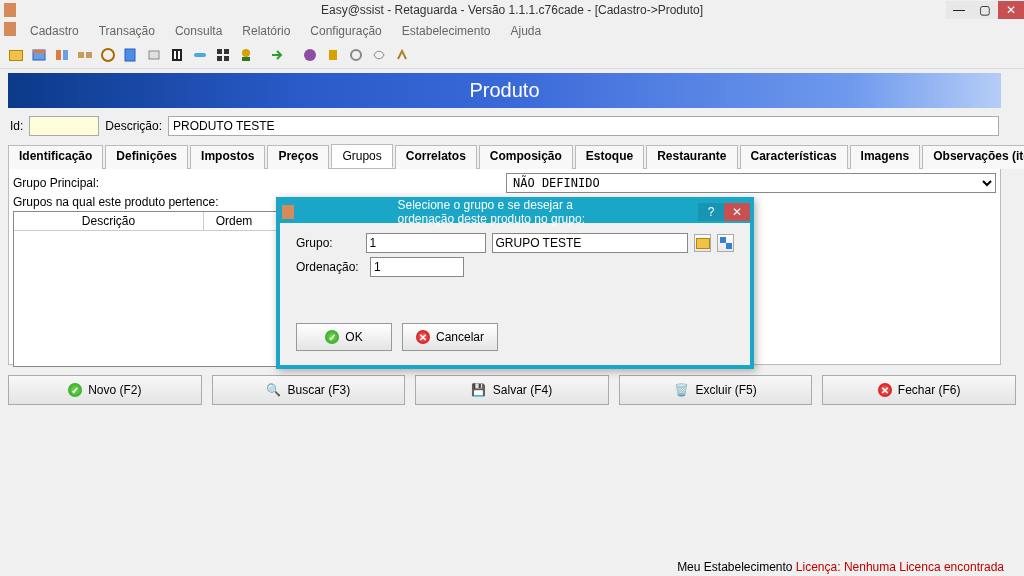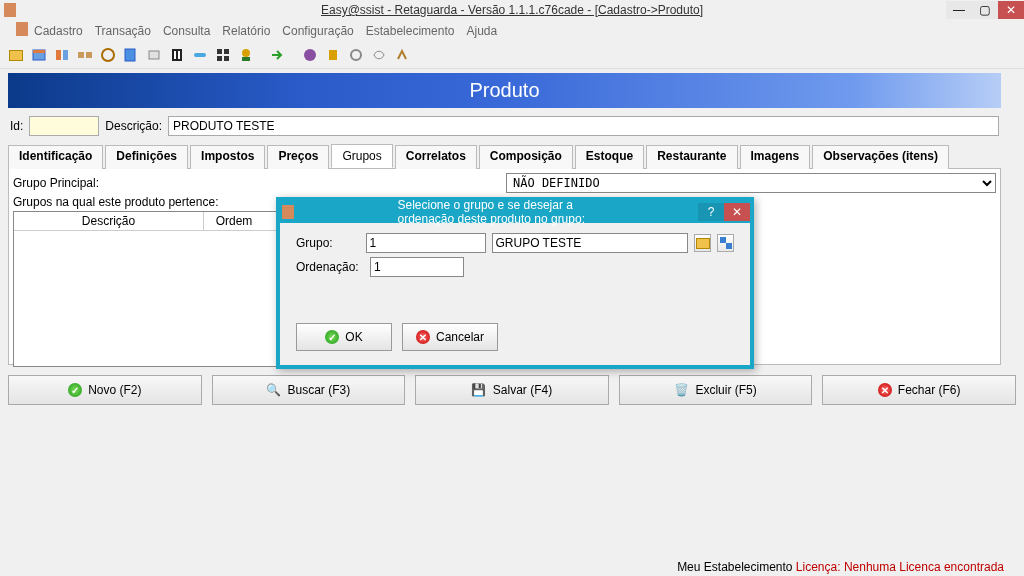--- a/index.html
+++ b/index.html
@@ -1,25 +1,25 @@
 <!DOCTYPE html>
 <html><head>
 <meta charset="utf-8">
 <style>
 * { box-sizing: border-box; margin: 0; padding: 0; font-family: "Segoe UI", Tahoma, sans-serif; font-size: 12px; }
 body { background: #f0f0f0; width: 1024px; height: 576px; overflow: hidden; position: relative; }
 
 .titlebar { background: #f0f0f0; height: 20px; display: flex; align-items: center; position: relative; }
-.titlebar-title { position: absolute; left: 50%; transform: translateX(-50%); color: #333; font-size: 12px; text-decoration: underline; }
+.titlebar-title { position: absolute; left: 50%; transform: translateX(-50%); color: #333; font-size: 12px; }
 .titlebar-icons { position: absolute; right: 0; display: flex; }
 .titlebar-icons div { width: 26px; height: 18px; display: flex; align-items: center; justify-content: center; font-size: 12px; }
 .tb-close { background: #c75050; color: #fff; }
 .tb-min, .tb-max { background: #e8e8e8; }
 
-.menubar { background: #f0f0f0; display: flex; padding: 2px 16px; color: #666; }
+.menubar { background: #f0f0f0; display: flex; gap: 8px; padding: 2px 4px; color: #666; }
 .menubar span { padding: 2px 6px; cursor: default; }
 
 .toolbar { background: #f0f0f0; padding: 3px 6px; display: flex; gap: 3px; border-bottom: 1px solid #ddd; }
 .tool-btn { width: 20px; height: 20px; display:flex; align-items:center; justify-content:center; }
 .tsep { width: 6px; }
 
 .page { padding: 4px 23px 0 8px; }
 .page-header { background: linear-gradient(to right, #0b3a8a, #2a5bc9 30%, #3969d8 50%, #6f9aee 85%, #b6cdf6 100%); color: #fff; text-align: center; font-size: 20px; padding: 6px 0; font-weight: 400; }
 
 .form-row { display: flex; align-items: center; gap: 6px; padding: 8px 2px; color: #000; }
@@ -203,20 +203,21 @@
   <div class="tabs">
     <div class="tab">Identificação</div>
     <div class="tab">Definições</div>
     <div class="tab">Impostos</div>
     <div class="tab">Preços</div>
     <div class="tab active">Grupos</div>
     <div class="tab">Correlatos</div>
     <div class="tab">Composição</div>
     <div class="tab">Estoque</div>
     <div class="tab">Restaurante</div>
+    <div class="tab">Características</div>
     <div class="tab">Imagens</div>
     <div class="tab">Observações (itens)</div>
   </div>
 
   <div class="tab-content">
     <div class="gp-row">
       <span>Grupo Principal:</span>
       <select class="gp-select">
         <option>NÃO DEFINIDO</option>
       </select>

